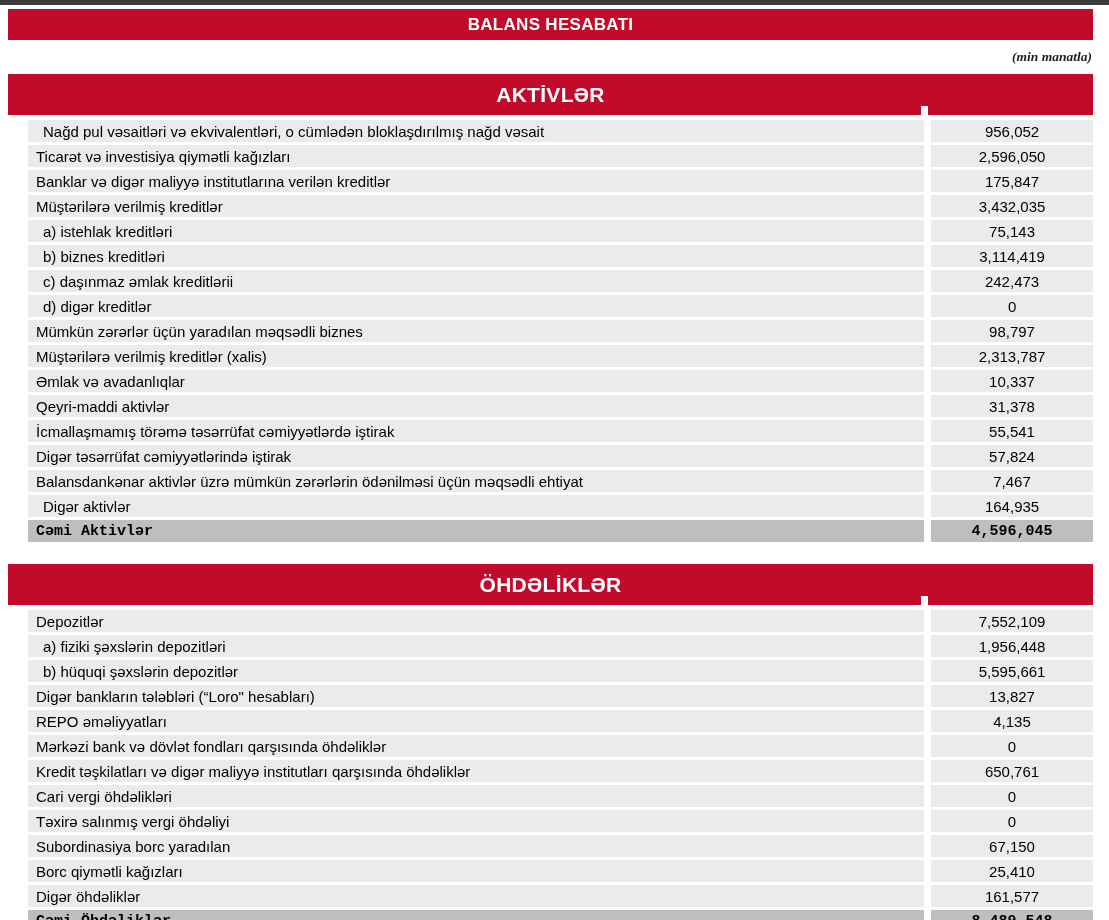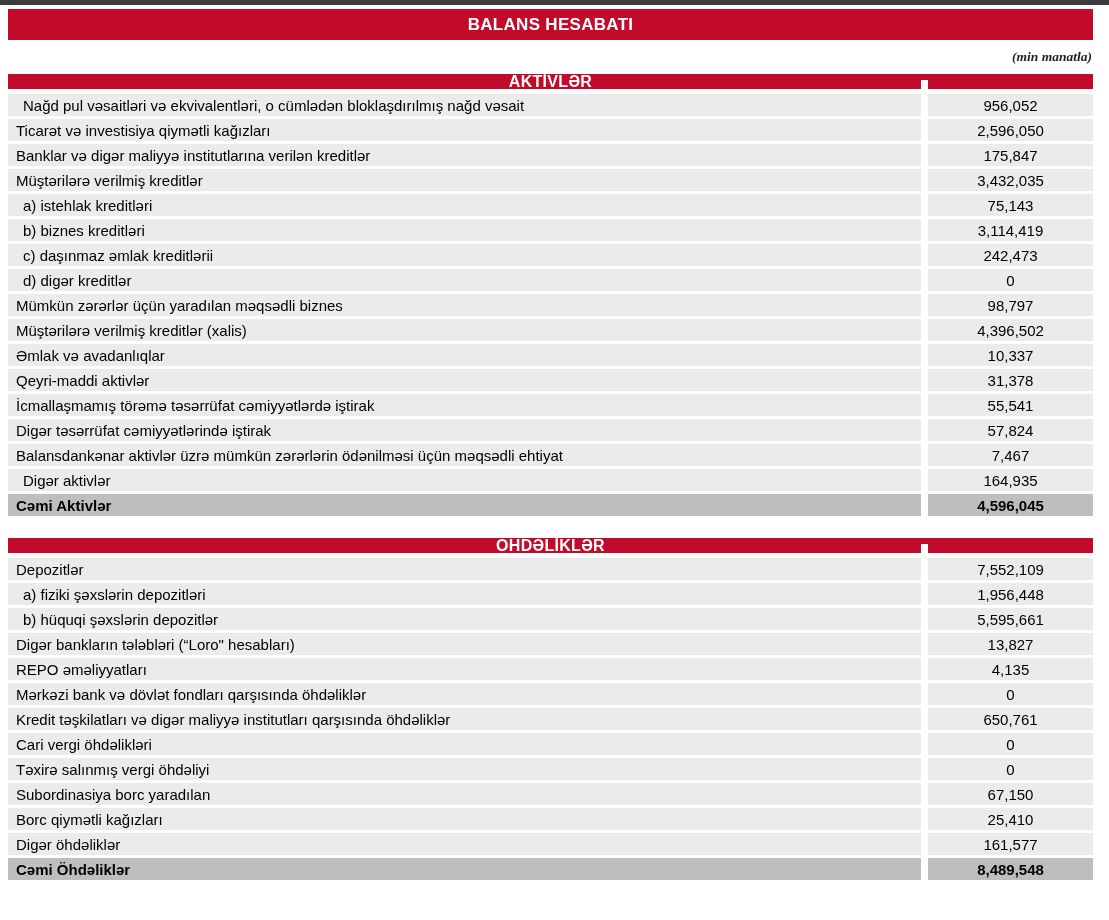--- a/index.html
+++ b/index.html
@@ -43,28 +43,28 @@
     justify-content: flex-end;
     font-family: "Liberation Serif", serif;
     font-style: italic;
     font-weight: bold;
     font-size: 13.5px;
     color: #1f1f1f;
     padding-right: 1px;
   }
   .section-banner {
     position: relative;
-    height: 15px;
+    height: 41px;
     background: var(--accent, #C20A2B);
     color: #fff;
     display: flex;
     align-items: center;
     justify-content: center;
     font-weight: bold;
-    font-size: 16px;
+    font-size: 21px;
     letter-spacing: 0.3px;
     margin-bottom: 5px;
   }
   
   .section-banner::after {
     content: "";
     position: absolute;
     left: 913px;
     bottom: 0;
     width: 7px;
@@ -82,30 +82,32 @@
     display: flex;
     align-items: center;
     box-sizing: border-box;
     font-size: 15px;
     white-space: nowrap;
     overflow: hidden;
   }
   .cell.label {
     width: 913px;
     padding-left: 8px;
+    margin-left: 20px;
   }
   .row.indent .cell.label { padding-left: 15px; }
   .colgap { width: 7px; background: #fff; }
   .cell.value {
     width: 165px;
     justify-content: center;
   }
   .row.total .cell {
     background: var(--totalbg, #BEBEBE);
     font-weight: bold;
+    font-family: Liberation Mono, monospace;
   }
 </style>
 </head>
 <body>
 
 <div class="topbar"></div>
 
 <div class="content">
 
   <div class="title-banner">
@@ -170,21 +172,21 @@
 
   <div class="row">
     <div class="cell label">Mümkün zərərlər üçün yaradılan məqsədli biznes</div>
     <div class="colgap"></div>
     <div class="cell value">98,797</div>
   </div>
 
   <div class="row">
     <div class="cell label">Müştərilərə verilmiş kreditlər (xalis)</div>
     <div class="colgap"></div>
-    <div class="cell value">4,396,502</div>
+    <div class="cell value">2,313,787</div>
   </div>
 
   <div class="row">
     <div class="cell label">Əmlak və avadanlıqlar</div>
     <div class="colgap"></div>
     <div class="cell value">10,337</div>
   </div>
 
   <div class="row">
     <div class="cell label">Qeyri-maddi aktivlər</div>

